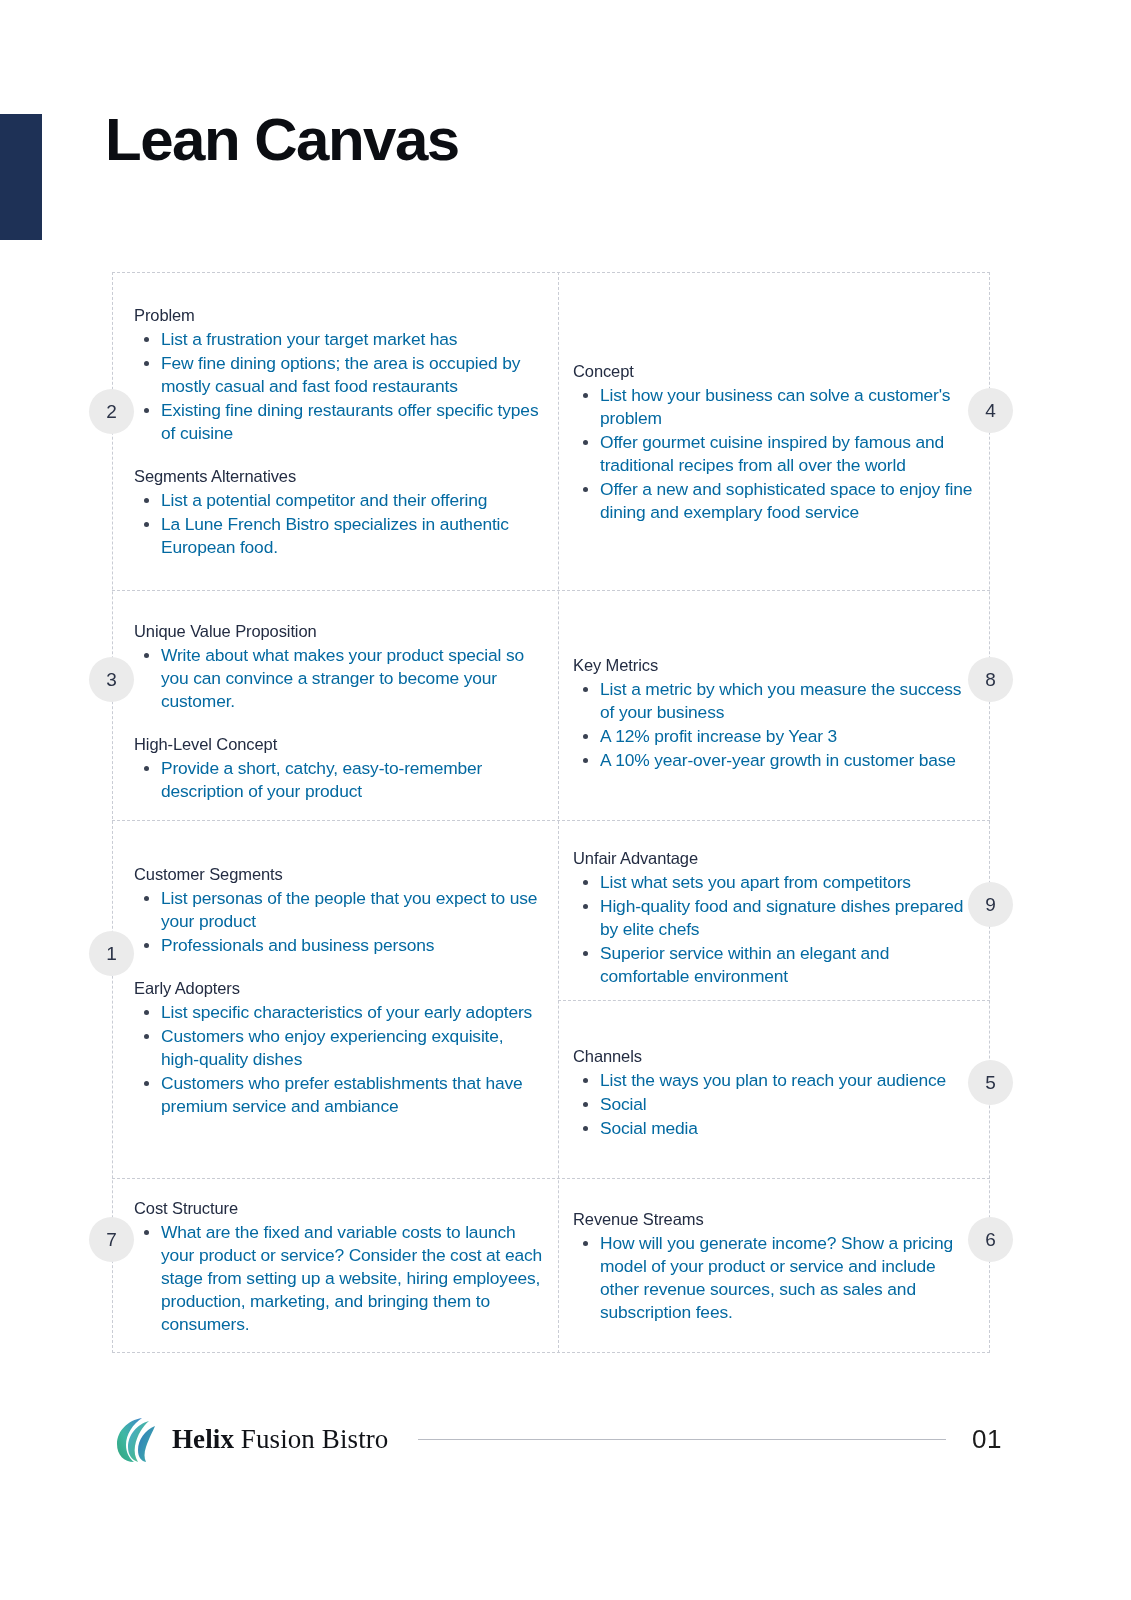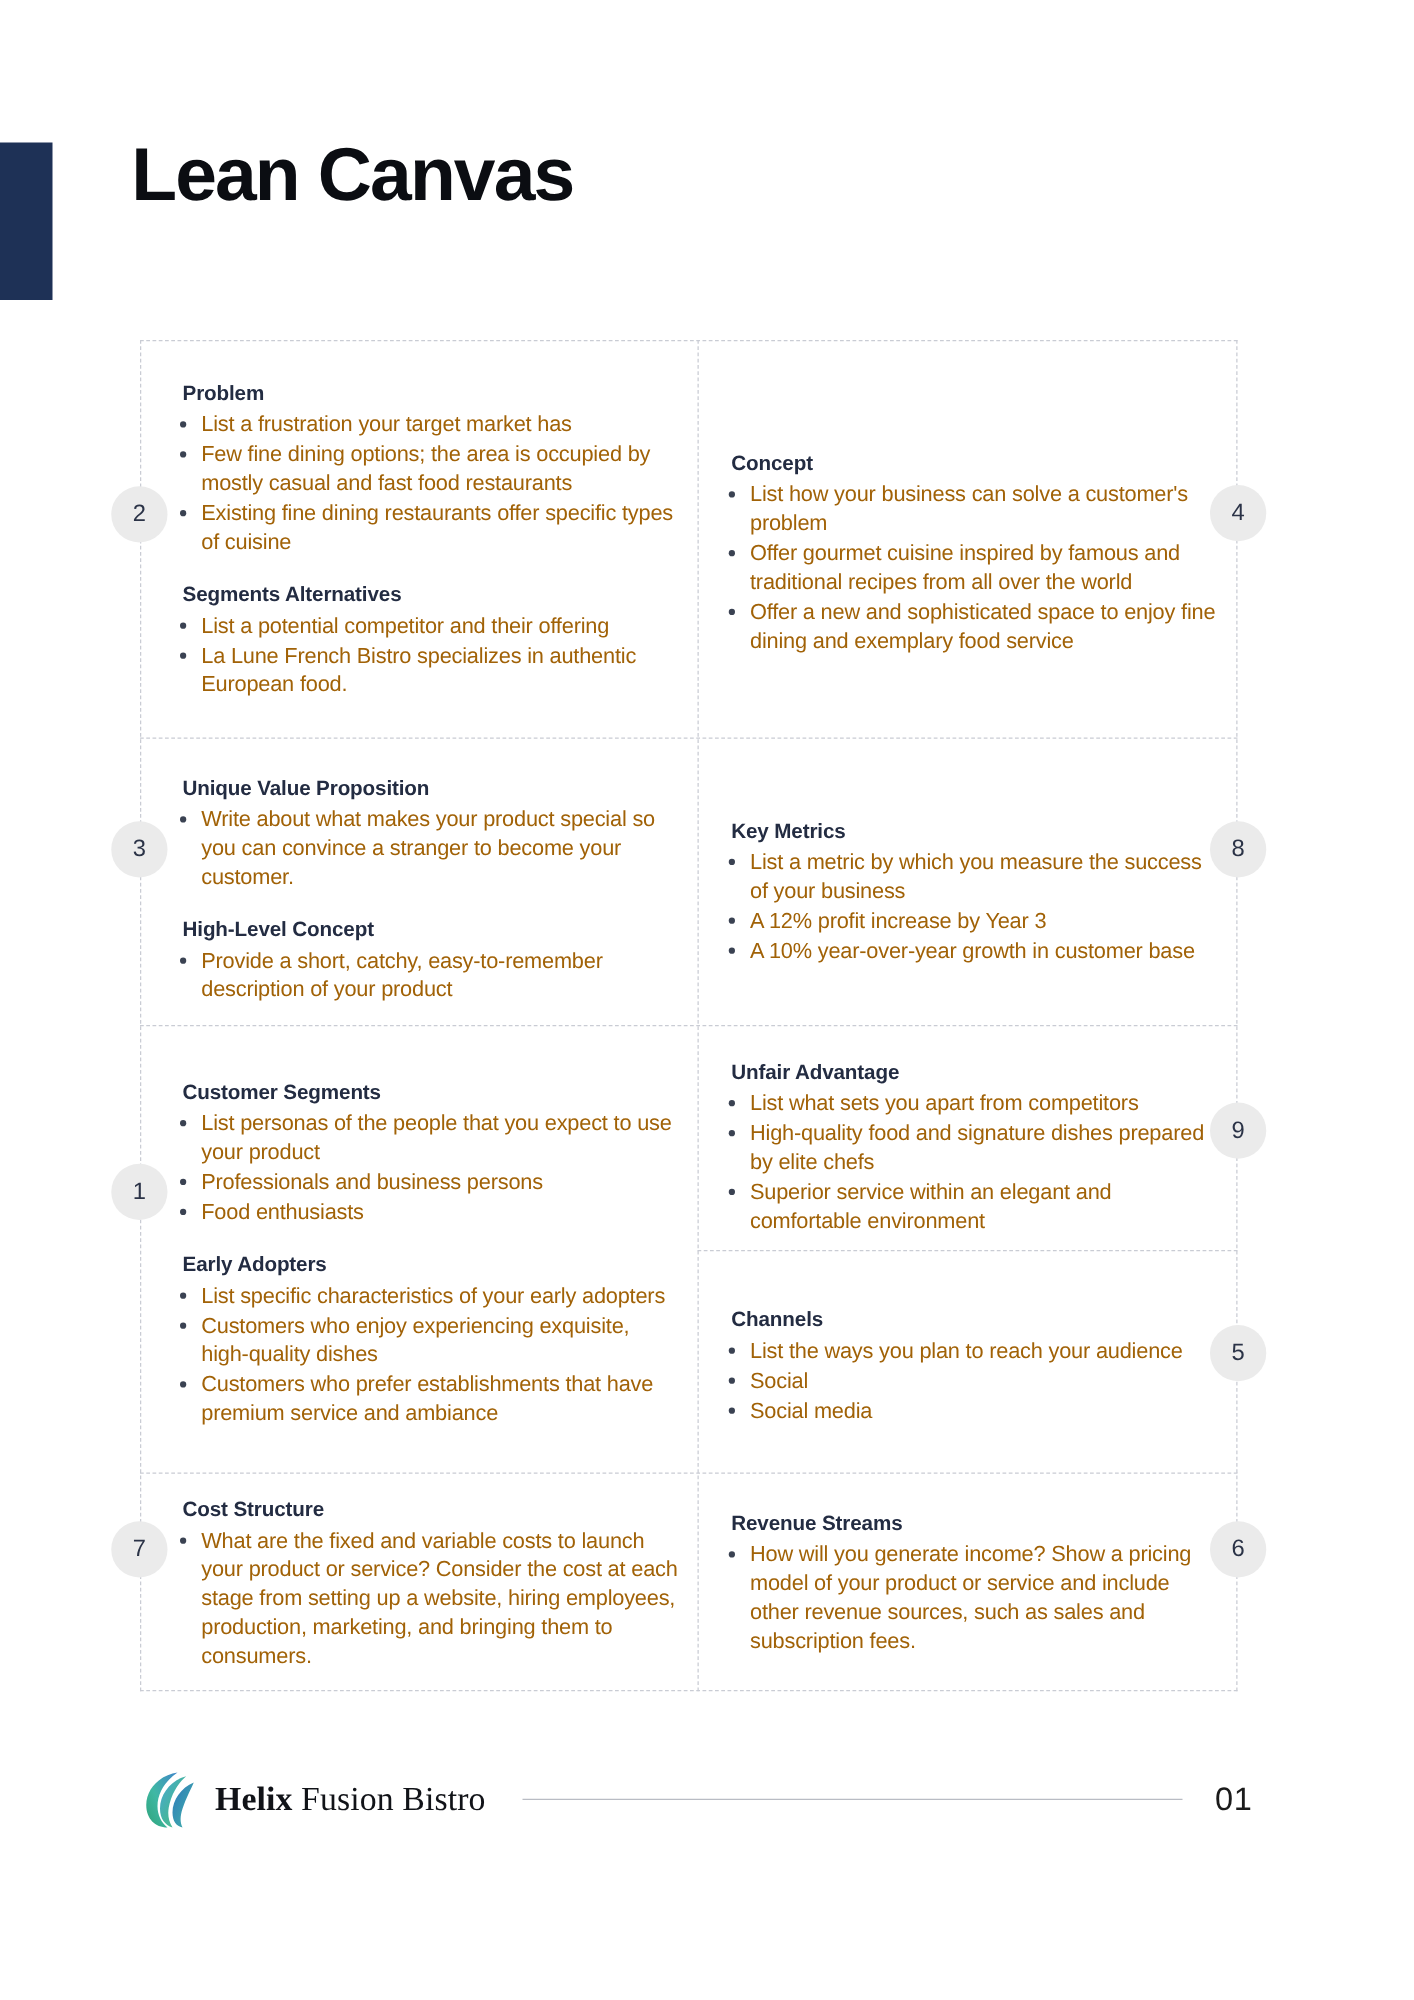--- a/index.html
+++ b/index.html
@@ -43,32 +43,32 @@
   .edge-r{right:0;top:0;height:100%;border-left:1.4px dashed #c9ccd4;}
 
   .hdiv{position:absolute;left:0;width:100%;border-top:1.4px dashed #c9ccd4;}
   .hdiv-r{position:absolute;left:446px;width:432px;border-top:1.4px dashed #c9ccd4;}
   .vdiv{position:absolute;left:446px;top:0;height:100%;border-left:1.4px dashed #c9ccd4;}
 
   
   .cell{position:absolute;box-sizing:border-box;}
 
   h3.blk-title{
-    margin:0 0 2px 12px;
-    font-size:16.5px;font-weight:bold;color:#232c42;
+    margin:0 0 2px 0;
+    font-size:16.5px;font-weight:normal;color:#232c42;
     letter-spacing:-0.1px;line-height:1.35;
   }
   ul.blk-list{
     margin:0 0 0 0;padding:0 0 0 27px;
     list-style:none;
   }
   ul.blk-list li{
     position:relative;
     font-size:17.4px;line-height:1.32;
-    color:#a16207;
+    color:#0369a1;
     margin:0 0 1px 0;
     letter-spacing:-0.15px;
   }
   ul.blk-list li::before{
     content:"";
     position:absolute;left:-17px;top:9px;
     width:5px;height:5px;border-radius:50%;
     background:#3a4252;
   }
   .gap{height:19px;}
@@ -187,21 +187,20 @@
     </div>
     <div class="num" style="left:856px;top:385px;">
       <span>8</span>
     </div>
 
     <div class="cell" style="left:22px;top:591px;width:406px;">
       <h3 class="blk-title">Customer Segments</h3>
       <ul class="blk-list">
         <li>List personas of the people that you expect to use your product</li>
         <li>Professionals and business persons</li>
-        <li>Food enthusiasts</li>
       </ul>
       <div class="gap"></div>
       <h3 class="blk-title">Early Adopters</h3>
       <ul class="blk-list">
         <li>List specific characteristics of your early adopters</li>
         <li>Customers who enjoy experiencing exquisite, high-quality dishes</li>
         <li>Customers who prefer establishments that have premium service and ambiance</li>
       </ul>
     </div>
     <div class="num" style="left:-23px;top:659px;">

